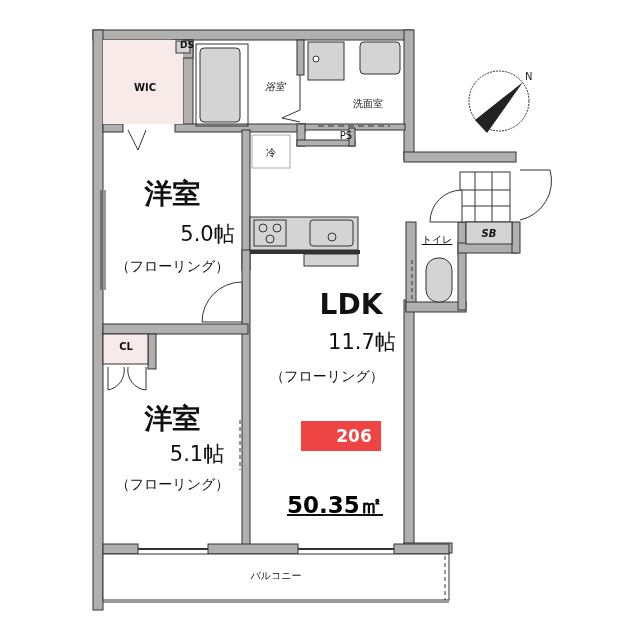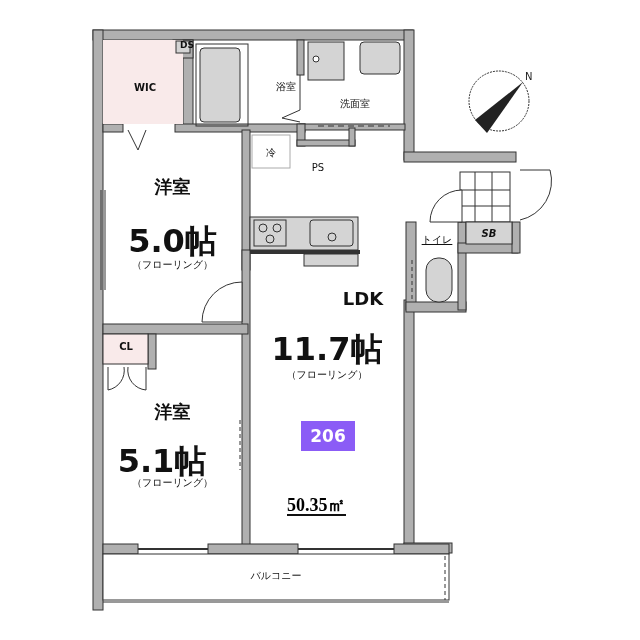--- a/index.html
+++ b/index.html
@@ -1,25 +1,25 @@
 <!DOCTYPE html>
 <html><head>
 <meta charset="utf-8">
 <style>
   html,body{margin:0;padding:0;background:#fff;}
   body{width:640px;height:640px;position:relative;overflow:hidden;font-family:"DejaVu Sans","Liberation Sans",sans-serif;}
   .plan{position:absolute;left:0;top:0;width:640px;height:640px;}
   .label{position:absolute;color:#111;text-align:center;white-space:nowrap;}
-  .room-name{font-weight:bold;font-size:18px;text-align:center;}
-  .room-size{font-weight:bold;font-size:32px;}
-  .room-floor{font-size:10px;}
+  .room-name{font-weight:bold;font-size:28px;text-align:center;}
+  .room-size{font-weight:normal;font-size:21px;padding-left:35px;}
+  .room-floor{font-size:14px;}
   .small{font-size:10px;}
   .tiny{font-size:9px;font-weight:bold;}
-  .unit-badge{position:absolute;background:#8b5cf6;color:#fff;font-weight:bold;font-size:17px;text-align:center;}
-  .area{position:absolute;font-weight:bold;font-size:18px;border-bottom:2px solid #111;line-height:18px;font-family:Liberation Serif, serif;}
+  .unit-badge{position:absolute;background:#ef4444;color:#fff;font-weight:bold;font-size:17px;text-align:center;padding-left:26px;}
+  .area{position:absolute;font-weight:bold;font-size:23px;border-bottom:2px solid #111;line-height:18px;}
 </style>
 </head>
 <body>
 
 <div class="plan">
 <svg width="640" height="640" viewBox="0 0 640 640">
   <g fill="#b0b0b0" stroke="#333" stroke-width="1">
 
     <rect x="93" y="30" width="320" height="10"></rect>
 
@@ -125,36 +125,36 @@
 
   <g>
     <circle cx="499" cy="101" r="30" fill="#fff" stroke="#333" stroke-dasharray="2,1"></circle>
     <polygon points="523,82 475,120 487,133" fill="#222"></polygon>
     <text x="525" y="80" font-size="10" fill="#222">N</text>
   </g>
 </svg>
 
   <div class="label tiny" style="left:176px;top:40px;width:22px;">DS</div>
   <div class="label small" style="left:110px;top:82px;width:70px;font-weight:bold;text-align:center;">WIC</div>
-  <div class="label small" style="left:266px;top:80px;width:40px;">浴室</div>
-  <div class="label small" style="left:325px;top:97px;width:60px;">洗面室</div>
-  <div class="label small" style="left:300px;top:130px;width:36px;margin-top:32px;">PS</div>
+  <div class="label small" style="left:255px;top:80px;width:40px;font-style:italic;">浴室</div>
+  <div class="label small" style="left:338px;top:97px;width:60px;">洗面室</div>
+  <div class="label small" style="left:328px;top:130px;width:36px;">PS</div>
   <div class="label small" style="left:260px;top:146px;width:22px;">冷</div>
 
   <div class="label room-name" style="left:103px;top:175px;width:139px;">洋室</div>
   <div class="label room-size" style="left:103px;top:220px;width:139px;">5.0帖</div>
   <div class="label room-floor" style="left:103px;top:258px;width:139px;">（フローリング）</div>
 
   <div class="label small" style="left:106px;top:341px;width:40px;font-weight:bold;text-align:center;">CL</div>
 
   <div class="label room-name" style="left:103px;top:400px;width:139px;">洋室</div>
   <div class="label room-size" style="left:103px;top:440px;width:118px;">5.1帖</div>
   <div class="label room-floor" style="left:103px;top:476px;width:139px;">（フローリング）</div>
 
-  <div class="label room-name" style="left:248px;top:288px;width:134px;padding-left:48px;">LDK</div>
+  <div class="label room-name" style="left:236px;top:288px;width:134px;padding-left:48px;">LDK</div>
   <div class="label room-size" style="left:250px;top:328px;width:154px;">11.7帖</div>
   <div class="label room-floor" style="left:250px;top:368px;width:154px;">（フローリング）</div>
 
   <div class="unit-badge" style="left:301px;top:421px;width:54px;height:30px;line-height:30px;">206</div>
   <div class="area" style="left:287px;top:496px;">50.35㎡</div>
 
   <div class="label small" style="left:416px;top:233px;width:42px;text-decoration:underline;">トイレ</div>
   <div class="label small" style="left:466px;top:228px;width:46px;font-weight:bold;font-style:italic;">SB</div>
   <div class="label small" style="left:103px;top:569px;width:346px;">バルコニー</div>
 </div>

